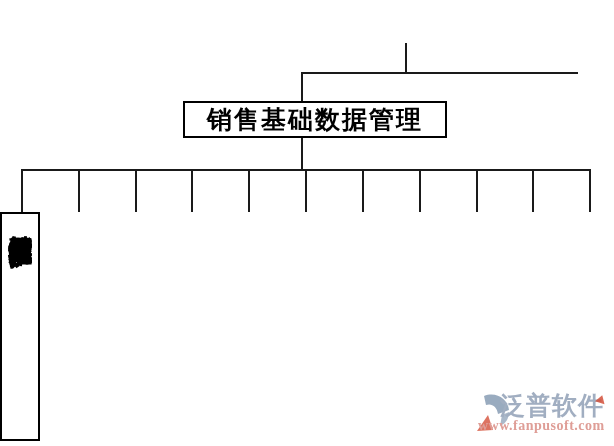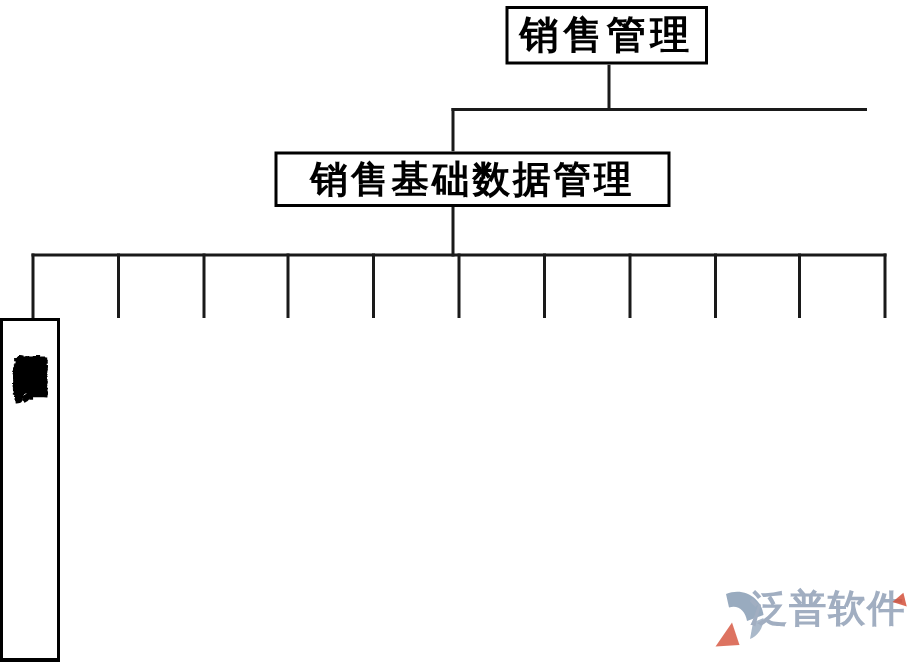--- a/index.html
+++ b/index.html
@@ -131,42 +131,40 @@
 <div class="canvas">
 
   <div class="watermark">
     <svg class="wm-icon" width="36" height="42" viewBox="0 0 36 42" aria-hidden="true">
       <path d="M10 3 C 22 -2 34 6 35 17 L 24 21 C 23 14 18 10 12 12 Z" fill="#8ea2b8" fill-opacity="0.9"></path>
       <path d="M28 22 L 35 19 C 35 26 31 31 26 33 Z" fill="#8ea2b8" fill-opacity="0.75"></path>
       <path d="M3 38 L 14 22 L 19 37 Z" fill="#d4503a" fill-opacity="0.8"></path>
     </svg>
     <span class="wm-brand">泛普软件</span>
     <span class="wm-caret"></span>
+    <span class="wm-url">www.fanpusoft.com</span>
   </div>
 
   <div class="line vline" style="left:405px; top:43px;  height:31px;"></div>
   <div class="line hline" style="left:301px; top:72px;  width:277px;"></div>
   <div class="line vline" style="left:301px; top:72px;  height:29px;"></div>
   <div class="line vline" style="left:301px; top:138px; height:33px;"></div>
   <div class="line hline" style="left:21px;  top:169px; width:570px;"></div>
   <div class="line vline" style="left:21px;  top:169px; height:43px;"></div>
   <div class="line vline" style="left:78px;  top:169px; height:43px;"></div>
   <div class="line vline" style="left:135px; top:169px; height:43px;"></div>
   <div class="line vline" style="left:191px; top:169px; height:43px;"></div>
   <div class="line vline" style="left:248px; top:169px; height:43px;"></div>
   <div class="line vline" style="left:305px; top:169px; height:43px;"></div>
   <div class="line vline" style="left:362px; top:169px; height:43px;"></div>
   <div class="line vline" style="left:419px; top:169px; height:43px;"></div>
   <div class="line vline" style="left:476px; top:169px; height:43px;"></div>
   <div class="line vline" style="left:532px; top:169px; height:43px;"></div>
   <div class="line vline" style="left:589px; top:169px; height:43px;"></div>
 
-  <div class="node node-root">
-    <span>销售管理</span>
-  </div>
 
   <div class="node node-group">
     <span>销售基础数据管理</span>
   </div>
 
   <div class="leaf">
     <span class="vtext">销售类别维护</span>
   </div>
   <div class="leaf">
     <span class="vtext">客户组别维护</span>

